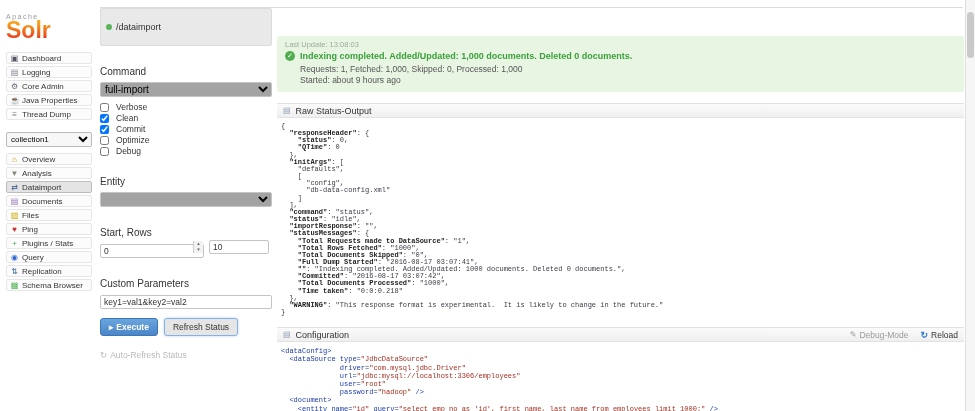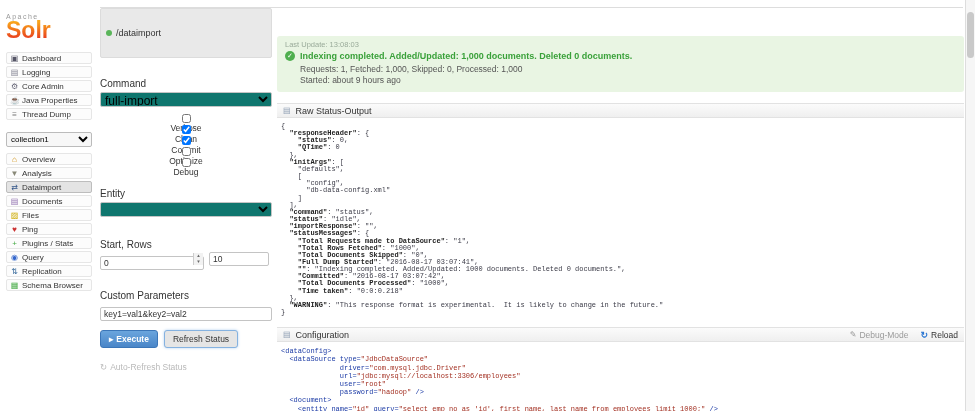--- a/index.html
+++ b/index.html
@@ -25,26 +25,26 @@
   .core-select { width:86px; height:15px; font-size:8px; margin:10px 0 6px 0; border:1px solid #bbb;
     border-radius:2px; background:#f7f7f7; }
 
   
   .top-rule { position:absolute; left:100px; right:12px; top:7px; height:1px; background:#ddd; }
   .scroll-track { position:absolute; right:0; top:0; width:10px; height:411px; background:#f6f6f6; border-left:1px solid #ddd; }
   .scroll-thumb { position:absolute; right:1px; top:12px; width:7px; height:46px; background:#c9c9c9; border-radius:4px; }
 
   
   .form-panel { position:absolute; left:100px; top:8px; width:172px; }
-  .form-header { background:#e9e9e9; border:1px solid #dcdcdc; padding:19px 5px; font-size:9px; color:#333;
+  .form-header { background:#e9e9e9; border:1px solid #dcdcdc; padding:13px 5px; font-size:9px; color:#333;
     display:flex; align-items:center; gap:4px; border-radius:2px; }
   .green-dot { width:6px; height:6px; border-radius:50%; background:#5ab55a; flex:0 0 6px; }
   .f-label { font-size:10px; color:#333; margin:20px 0 2px 0; }
-  select.full { width:100%; height:15px; font-size:12px; border:1px solid #c4c4c4; border-radius:2px; background:#0f766e; }
-  .chk-row { display:flex; align-items:center; gap:0; font-size:8.5px; color:#333; margin:1px 0; height:10px;flex-direction:column; }
+  select.full { width:100%; height:15px; font-size:10px; border:1px solid #c4c4c4; border-radius:2px; background:#a3a3a3; }
+  .chk-row { display:flex; align-items:center; gap:7px; font-size:8.5px; color:#333; margin:1px 0; height:10px; }
   .chk-row input { width:9px; height:9px; margin:0; }
   .row2 { display:flex; gap:5px; }
   .txt { height:14px; font-size:8.5px; border:1px solid #c4c4c4; border-radius:2px; padding:0 3px; color:#333; }
   .start-wrap { position:relative; width:104px; }
   .start-wrap input { width:100%; padding-right:12px; }
   .spinner { position:absolute; right:1px; top:1px; width:10px; height:12px; border-left:1px solid #ccc;
     font-size:4.5px; line-height:6px; text-align:center; color:#666; background:#f2f2f2; }
   .rows-input { width:60px; }
   .params-input { width:100%; }
   .btn-row { display:flex; gap:6px; margin-top:9px; }

